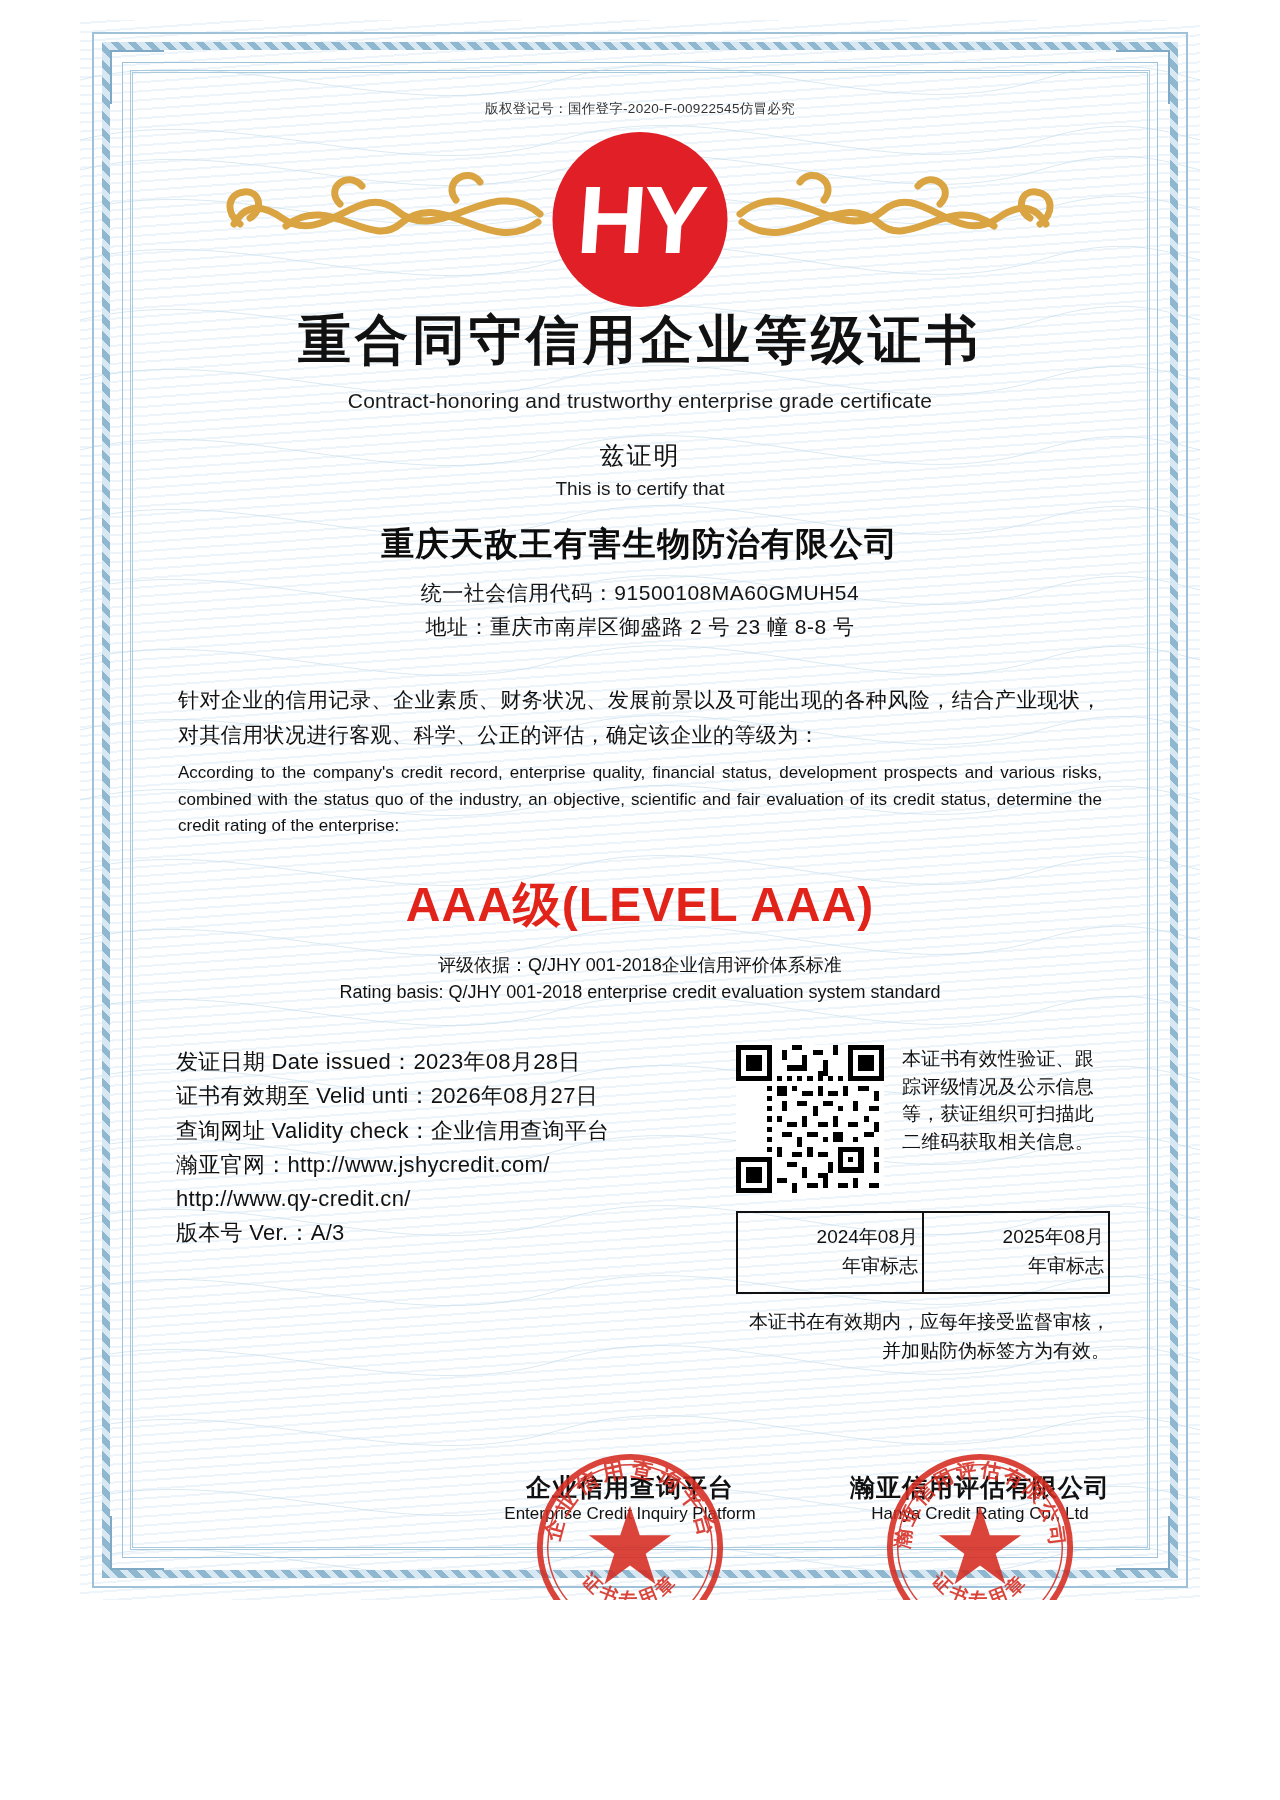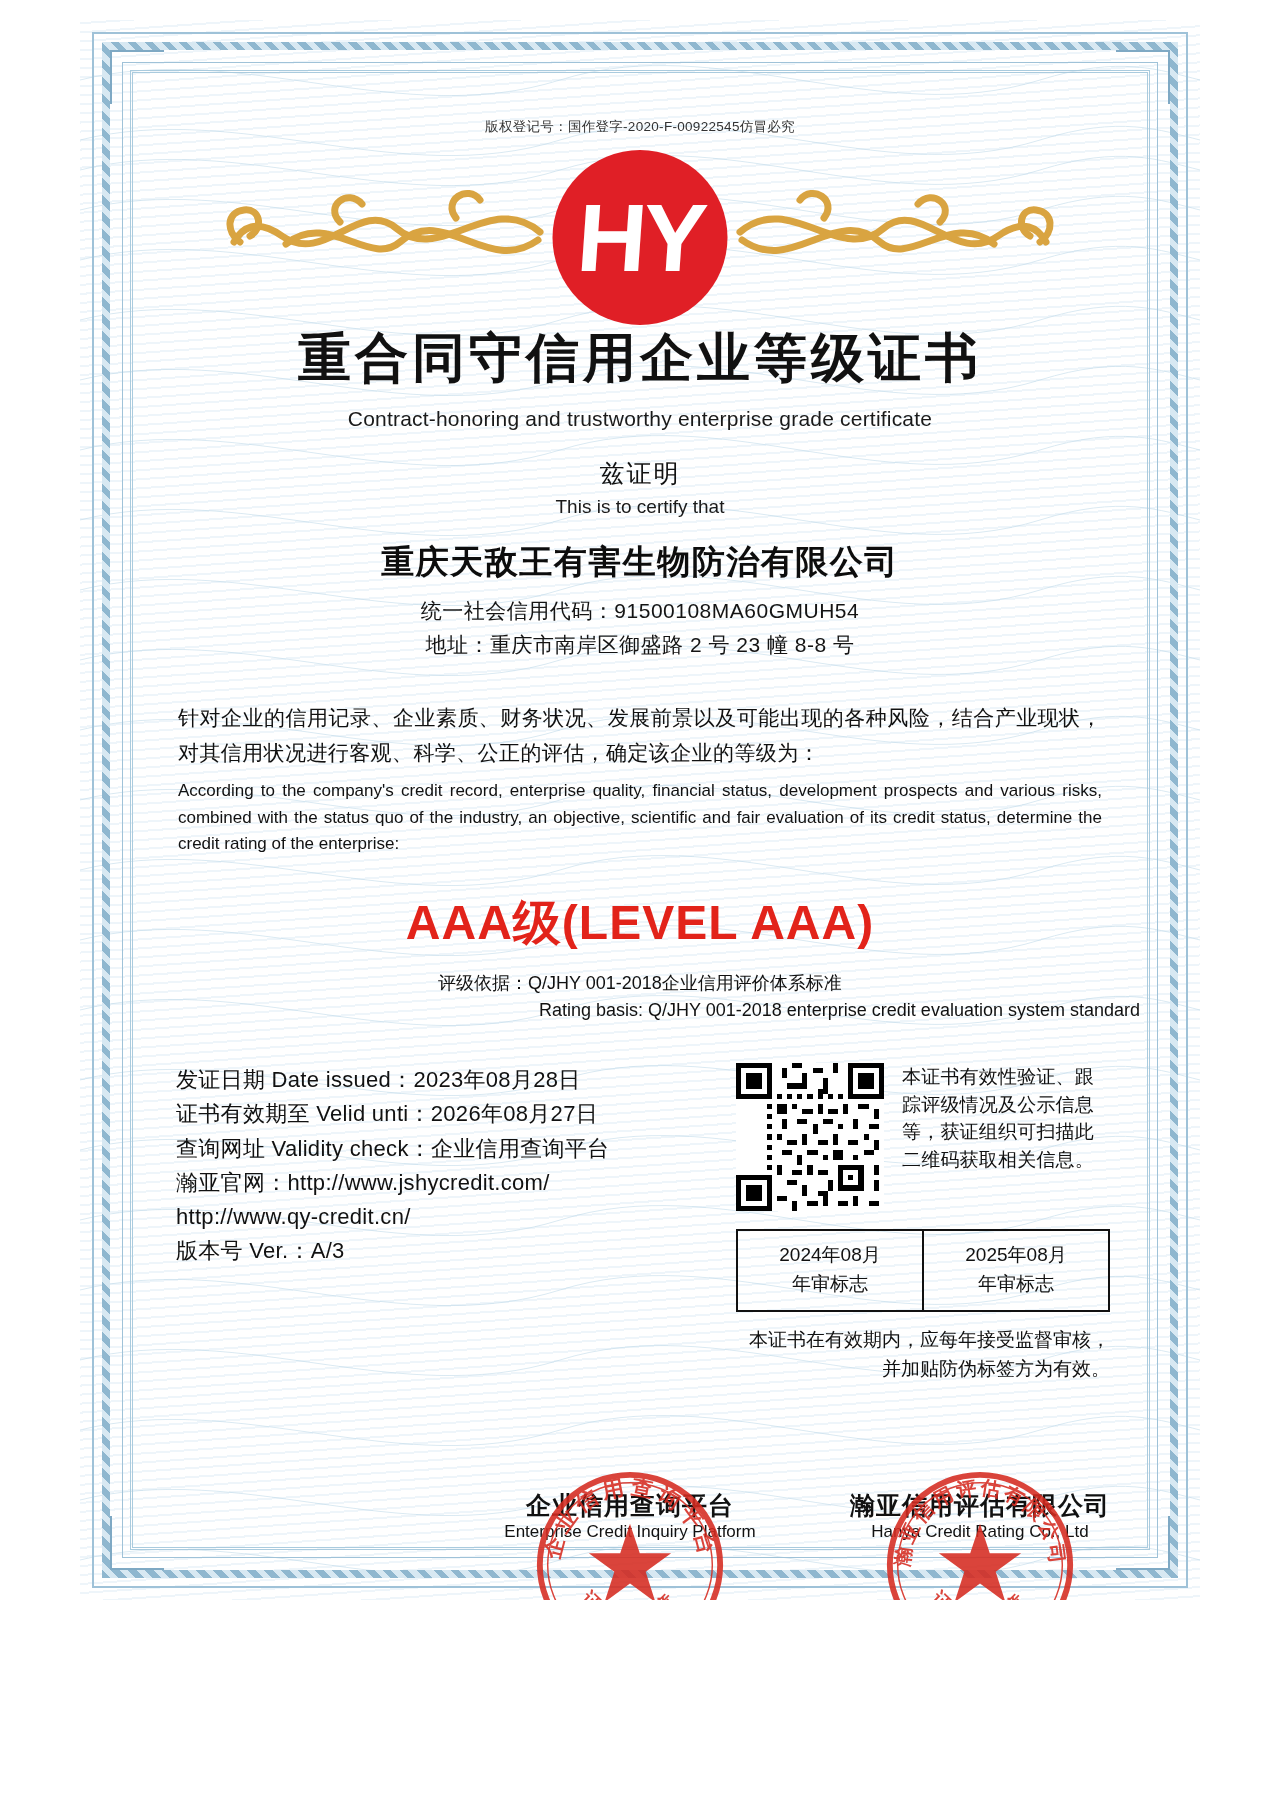--- a/index.html
+++ b/index.html
@@ -92,21 +92,21 @@
     padding: 60px 60px 0 60px;
     box-sizing: border-box;
     height: 100%;
   }
 
   .copyright-line {
     text-align: center;
     font-size: 13.5px;
     color: #333;
     letter-spacing: .3px;
-    margin: 38px 0 0 0;
+    margin: 20px 0 0 0;
   }
 
   
   .logo-row {
     position: relative;
     height: 175px;
     margin-top: 6px;
   }
   .flourish {
     position: absolute;
@@ -216,21 +216,21 @@
     margin-top: 34px;
     letter-spacing: 1px;
   }
   .basis-cn {
     text-align: center;
     font-size: 18px;
     color: #111;
     margin-top: 16px;
   }
   .basis-en {
-    text-align: right;
+    text-align: center;
     font-size: 18px;
     color: #111;
     margin-top: 5px;
   }
 
   
   .details-row {
     display: flex;
     margin-top: 42px;
     padding: 0 30px 0 36px;
@@ -270,21 +270,21 @@
     letter-spacing: .2px;
   }
   .stamp-boxes {
     display: flex;
     gap: 0;
     margin-top: 18px;
   }
   .stamp-box {
     flex: 1;
     border: 2px solid #111;
-    text-align: center;
+    text-align: right;
     padding: 10px 4px 12px 4px;
     font-size: 19px;
     line-height: 1.5;
     color: #111;
   }
   .stamp-box + .stamp-box { border-left: none; }
   .annual-note {
     margin-top: 14px;
     font-size: 19px;
     line-height: 1.5;

